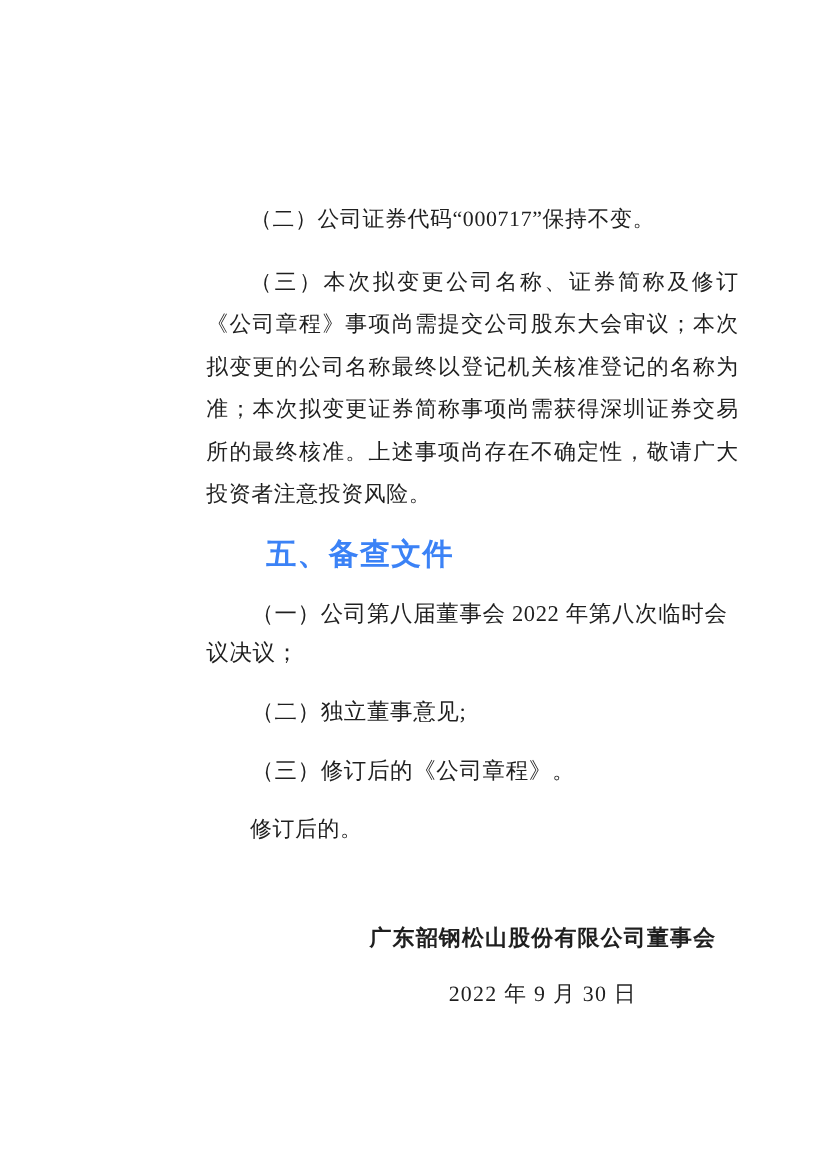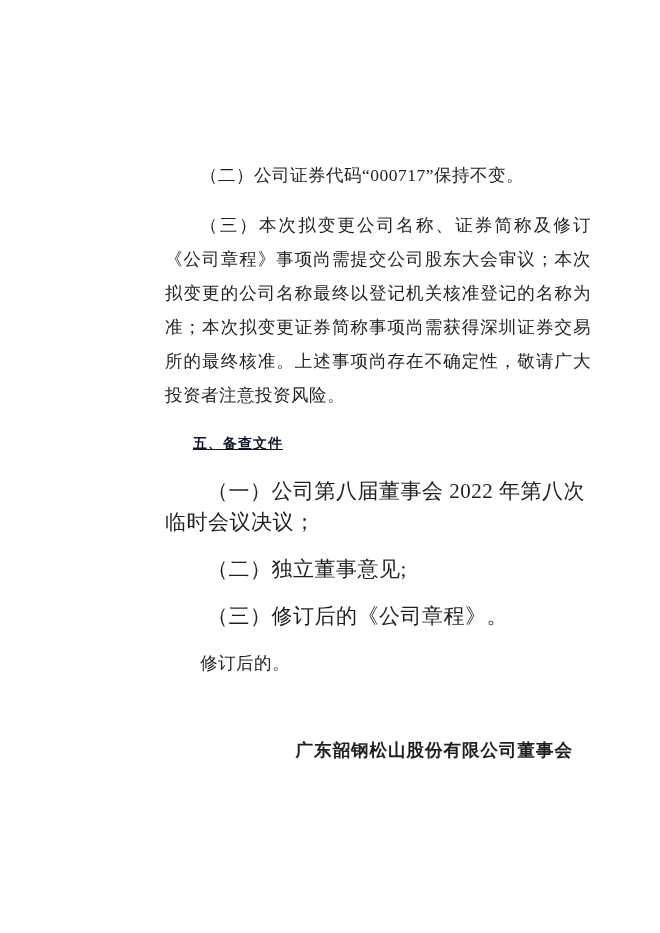--- a/index.html
+++ b/index.html
@@ -31,31 +31,30 @@
     text-indent: 2em;
     letter-spacing: 0.5px;
     color: #1f1f1f;
   }
 
   .single-line {
     text-align: left;
   }
 
   .section-heading {
-    font-size: 14px;
+    font-size: 24px;
     line-height: 32px;
     font-weight: bold;
     text-indent: 2em;
-    color: #0f172a;
+    color: #3b82f6;
     letter-spacing: 1px;
-    text-decoration: underline;
   }
 
   .list-item {
-    font-size: 21px;
+    font-size: 18px;
     line-height: 31px;
     text-indent: 2em;
     text-align: left;
     letter-spacing: 0.5px;
   }
 
   .closing-line {
     font-size: 17.5px;
     line-height: 31px;
     text-indent: 2em;
@@ -113,18 +112,19 @@
     <p class="list-item">（一）公司第八届董事会 2022 年第八次临时会议决议；</p>
 
     <p class="list-item">（二）独立董事意见;</p>
 
     <p class="list-item">（三）修订后的《公司章程》。</p>
 
     <p class="closing-line">修订后的。</p>
 
     <div class="signature-block">
       <div class="signature-company">广东韶钢松山股份有限公司董事会</div>
+      <div class="signature-date">2022 年 9 月 30 日</div>
     </div>
 
   </div>
 
   <div class="page-footer">第 3 页 共 3 页</div>
 </div>
 
 </body></html>

